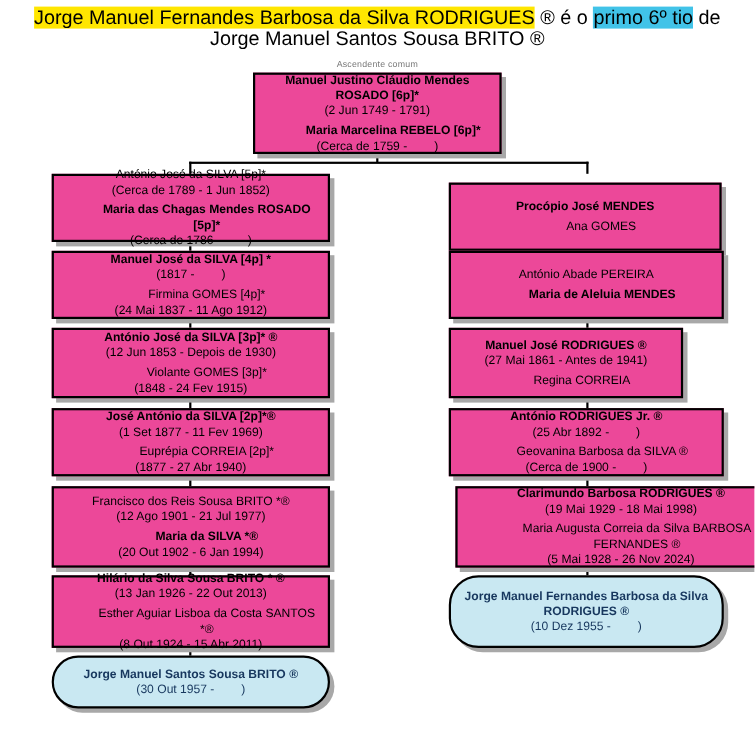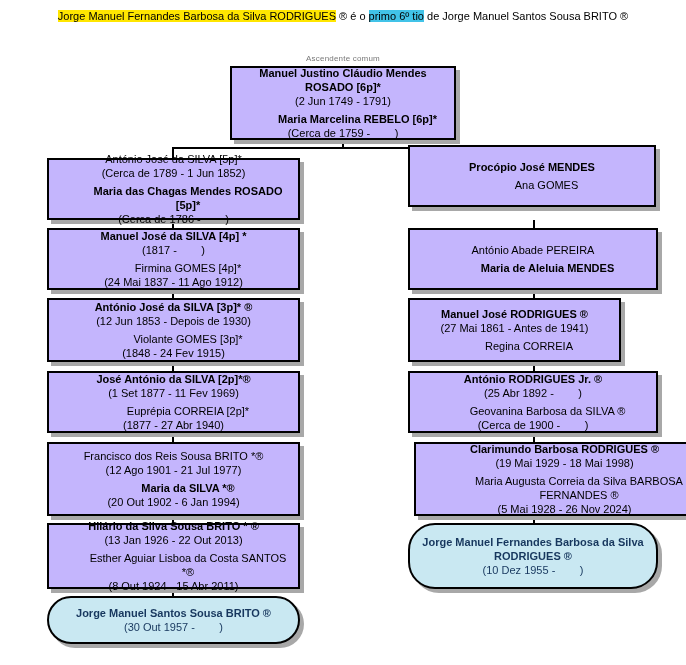--- a/index.html
+++ b/index.html
@@ -2,30 +2,30 @@
 <html><head>
 <meta charset="utf-8">
 <style>
   html,body{margin:0;padding:0;background:#fff;}
   .canvas{
     position:relative;width:686px;height:665px;background:#fff;overflow:hidden;
     font-family:"Liberation Sans","DejaVu Sans",sans-serif;color:#000;
   }
   .title{
     position:absolute;top:7px;left:13px;width:660px;text-align:center;
-    font-size:11px;line-height:19px;color:#000;
+    font-size:18px;line-height:19px;color:#000;
   }
   .hl-y{background:#ffe600;}
   .hl-b{background:#41c3e8;}
   .common-label{
     position:absolute;top:54px;left:0;width:686px;text-align:center;
     font-size:8px;color:#787878;letter-spacing:.2px;
   }
   .pbox{
-    position:absolute;box-sizing:border-box;border:2px solid #000;background:#c4b5fd;
+    position:absolute;box-sizing:border-box;border:2px solid #000;background:#ec4899;
     box-shadow:4px 4px 0 #a8a8a8;
     display:flex;flex-direction:column;justify-content:center;align-items:center;
     text-align:center;font-size:11px;line-height:14px;padding:2px 5px;
   }
   .pbox .b{font-weight:bold;}
   .pbox .gap{margin-top:4px;padding-left:29px;}
   .pbox.hl{background:#c9e8f2;color:#17375e;border-radius:27px;}
   .conn{position:absolute;background:#000;}
 </style>
 </head>
@@ -63,21 +63,21 @@
     <div class="b gap">Maria Marcelina REBELO [6p]*</div>
     <div>(Cerca de 1759 -&nbsp;&nbsp;&nbsp;&nbsp;&nbsp;&nbsp;&nbsp;&nbsp;)</div>
   </div>
 
   <div class="pbox" style="left:47px;top:158px;width:253px;height:62px">
     <div>António José da SILVA [5p]*</div>
     <div>(Cerca de 1789 - 1 Jun 1852)</div>
     <div class="b gap">Maria das Chagas Mendes ROSADO [5p]*</div>
     <div>(Cerca de 1786 -&nbsp;&nbsp;&nbsp;&nbsp;&nbsp;&nbsp;&nbsp;&nbsp;)</div>
   </div>
-  <div class="pbox" style="left:408px;top:145px;width:248px;height:62px">
+  <div class="pbox" style="left:408px;top:166px;width:248px;height:62px">
     <div class="b">Procópio José MENDES</div>
     <div class="gap">Ana GOMES</div>
   </div>
 
   <div class="pbox" style="left:47px;top:228px;width:253px;height:62px">
     <div class="b">Manuel José da SILVA [4p] *</div>
     <div>(1817 -&nbsp;&nbsp;&nbsp;&nbsp;&nbsp;&nbsp;&nbsp;&nbsp;)</div>
     <div class="gap">Firmina GOMES [4p]*</div>
     <div>(24 Mai 1837 - 11 Ago 1912)</div>
   </div>

